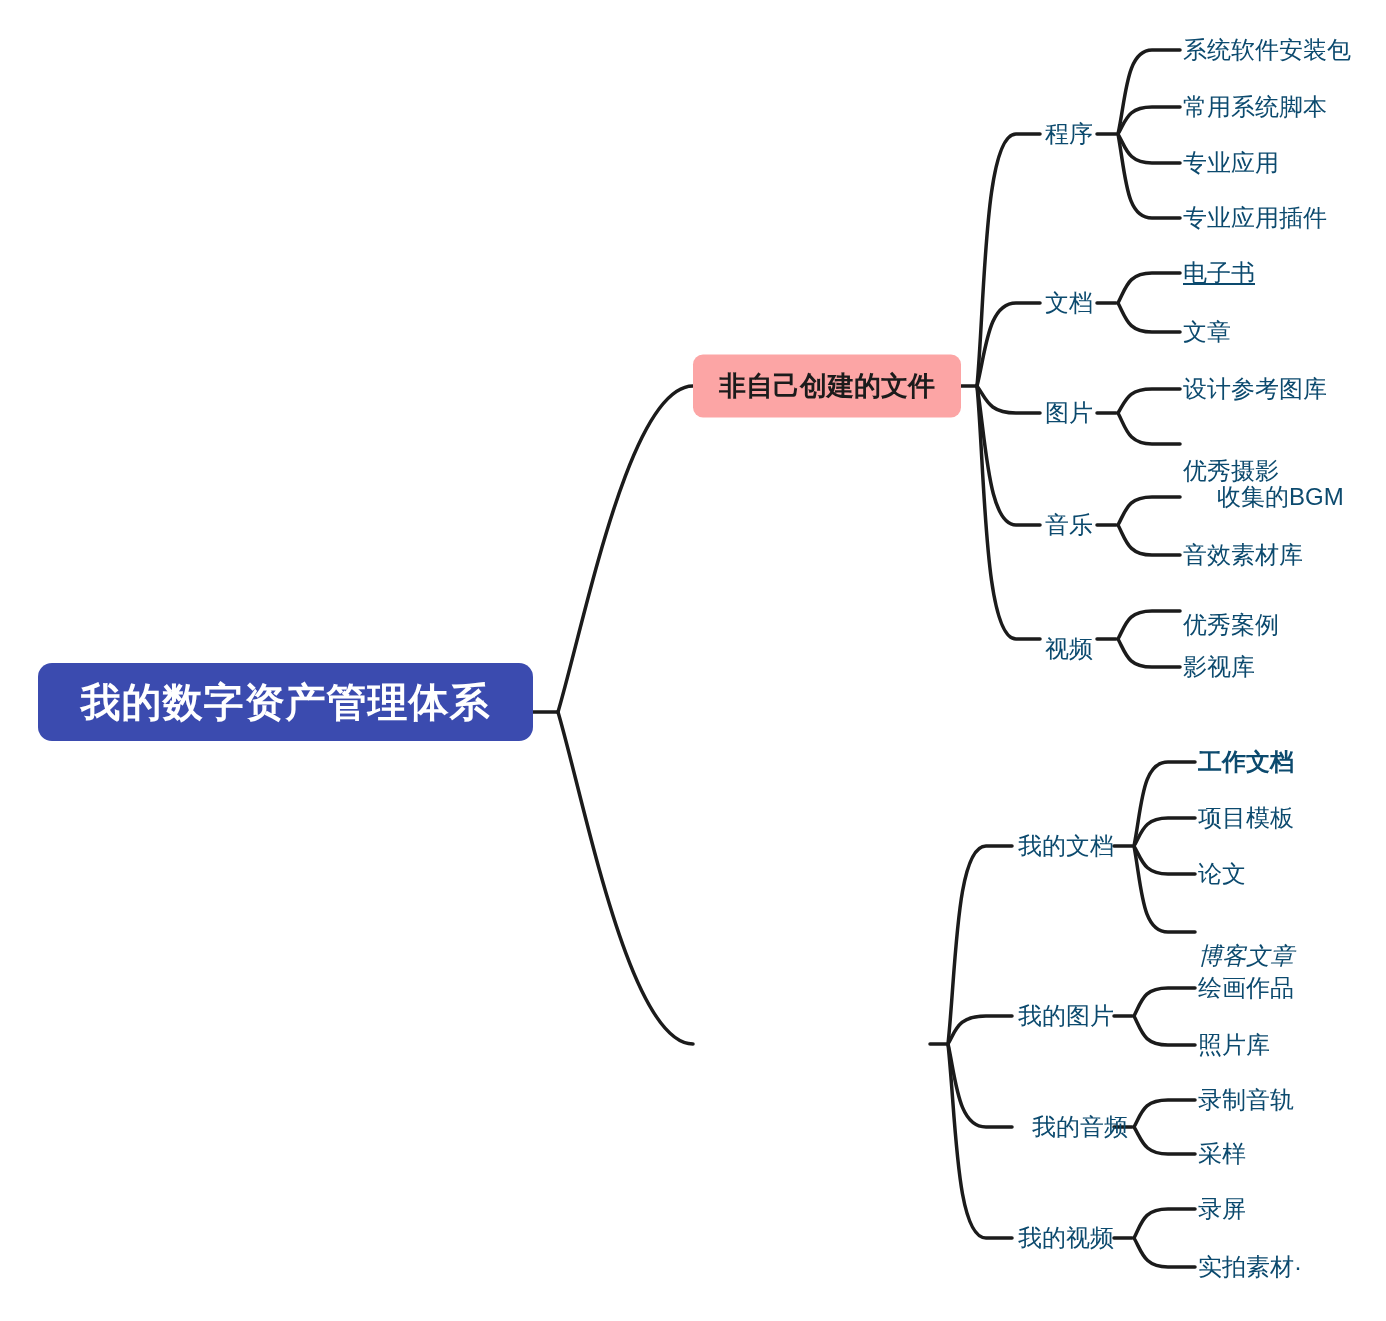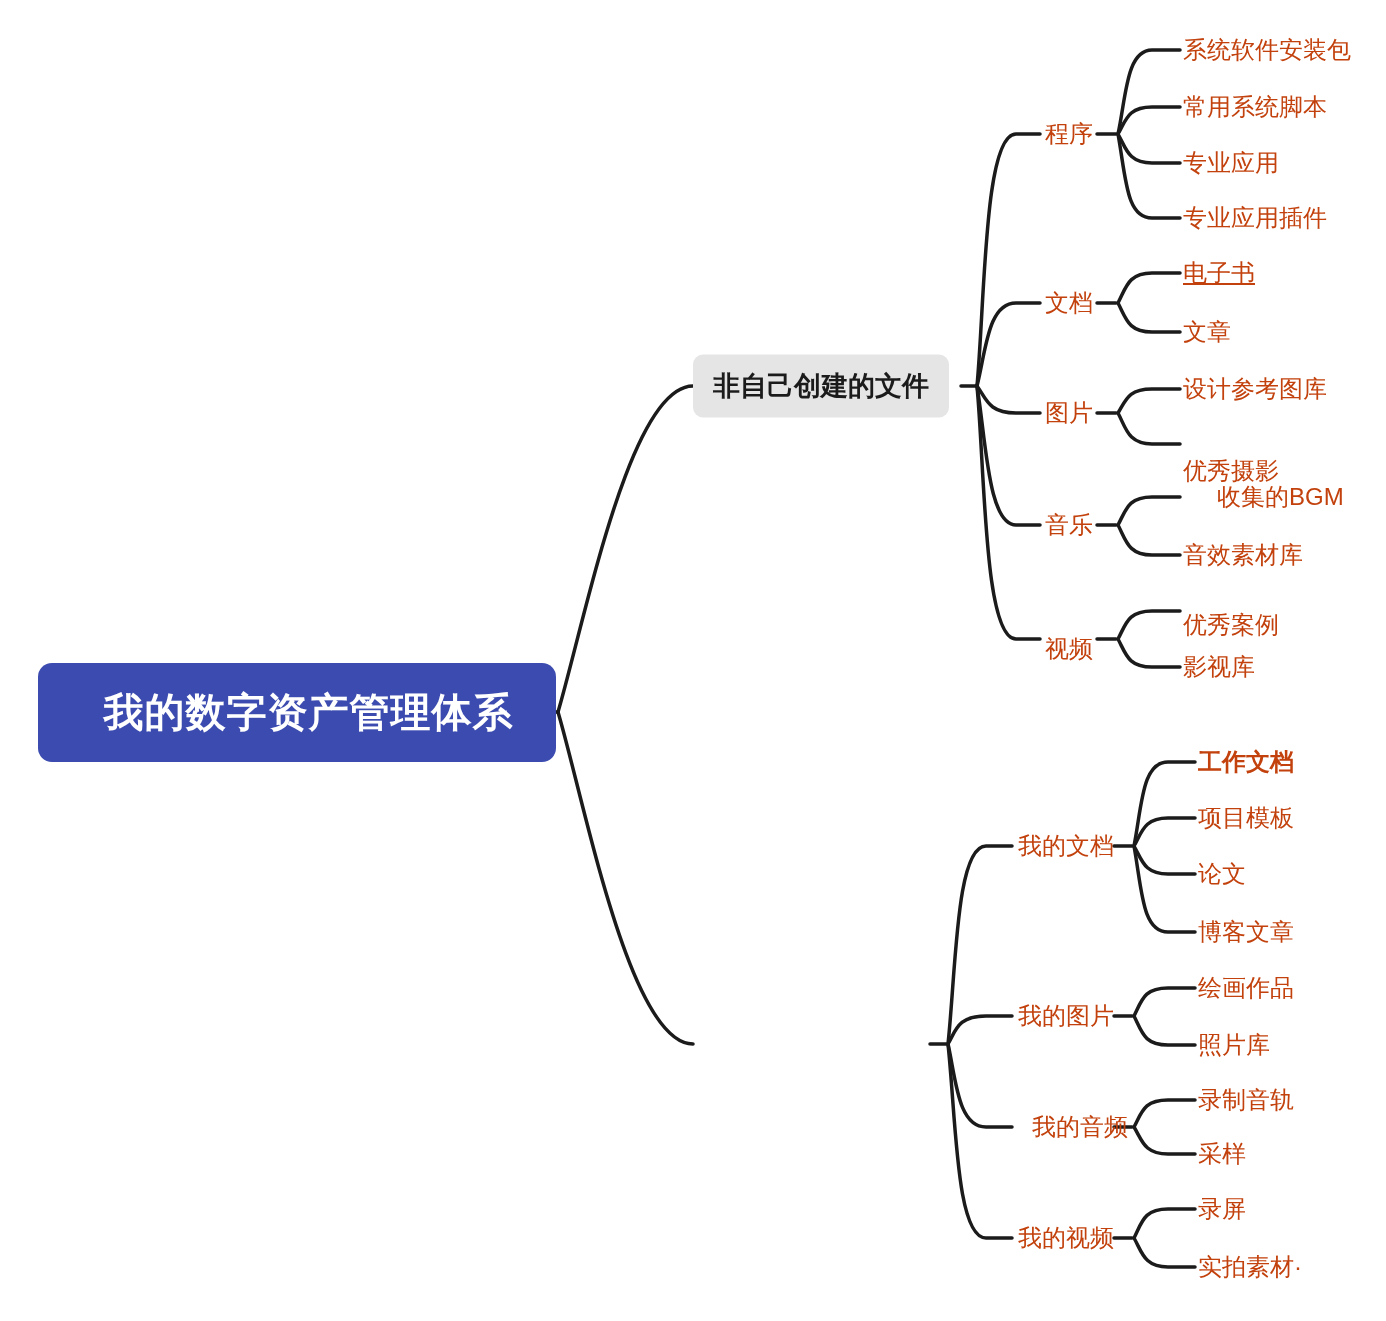--- a/index.html
+++ b/index.html
@@ -28,46 +28,45 @@
     stroke-linecap: round;
     stroke-linejoin: round;
   }
   .node {
     position: absolute;
     white-space: nowrap;
     cursor: default;
   }
   .root-node {
     left: 38px; top: 663px;
-    width: 495px; height: 99px;
+    width: 495px; height: 78px;
     background: #3B4BAF;
     border-radius: 14px;
     color: #FFFFFF;
     font-size: 40px;
     font-weight: bold;
     letter-spacing: 1px;
     display: flex;
     align-items: center;
     justify-content: center;
-    padding-left: 23px;
   }
   .branch-node {
     transform: translateY(-50%);
-    background: #e5e5e5;
+    background: #fca5a5;
     border-radius: 10px;
     color: #1B1B1B;
     font-size: 27px;
     font-weight: bold;
     height: 63px;
     line-height: 63px;
-    padding: 0 20px;
+    padding: 0 26px;
   }
   .topic-node, .leaf-node {
     transform: translateY(-50%);
-    color: #c2410c;
+    color: #0c4a6e;
     font-size: 24px;
     font-weight: 400;
     line-height: 30px;
   }
 </style>
 </head>
 <body>
 
 <div class="canvas">
 
@@ -155,21 +154,21 @@
   <div class="node leaf-node" style="left:1183px; top:667px;">影视库</div>
 
   <div class="node topic-node" style="left:1018px; top:846px;">我的文档</div>
   <div class="node topic-node" style="left:1018px; top:1016px;">我的图片</div>
   <div class="node topic-node" style="left:1018px; top:1127px;margin-left:14px;">我的音频</div>
   <div class="node topic-node" style="left:1018px; top:1238px;">我的视频</div>
 
   <div class="node leaf-node" style="left:1198px; top:762px;font-weight:bold;">工作文档</div>
   <div class="node leaf-node" style="left:1198px; top:818px;">项目模板</div>
   <div class="node leaf-node" style="left:1198px; top:874px;">论文</div>
-  <div class="node leaf-node" style="left:1198px; top:932px;">博客文章</div>
+  <div class="node leaf-node" style="left:1198px; top:956px;font-style:italic;">博客文章</div>
   <div class="node leaf-node" style="left:1198px; top:988px;">绘画作品</div>
   <div class="node leaf-node" style="left:1198px; top:1045px;">照片库</div>
   <div class="node leaf-node" style="left:1198px; top:1100px;">录制音轨</div>
   <div class="node leaf-node" style="left:1198px; top:1154px;">采样</div>
   <div class="node leaf-node" style="left:1198px; top:1209px;">录屏</div>
   <div class="node leaf-node" style="left:1198px; top:1267px;">实拍素材·</div>
 
 </div>
 
 </body></html>

